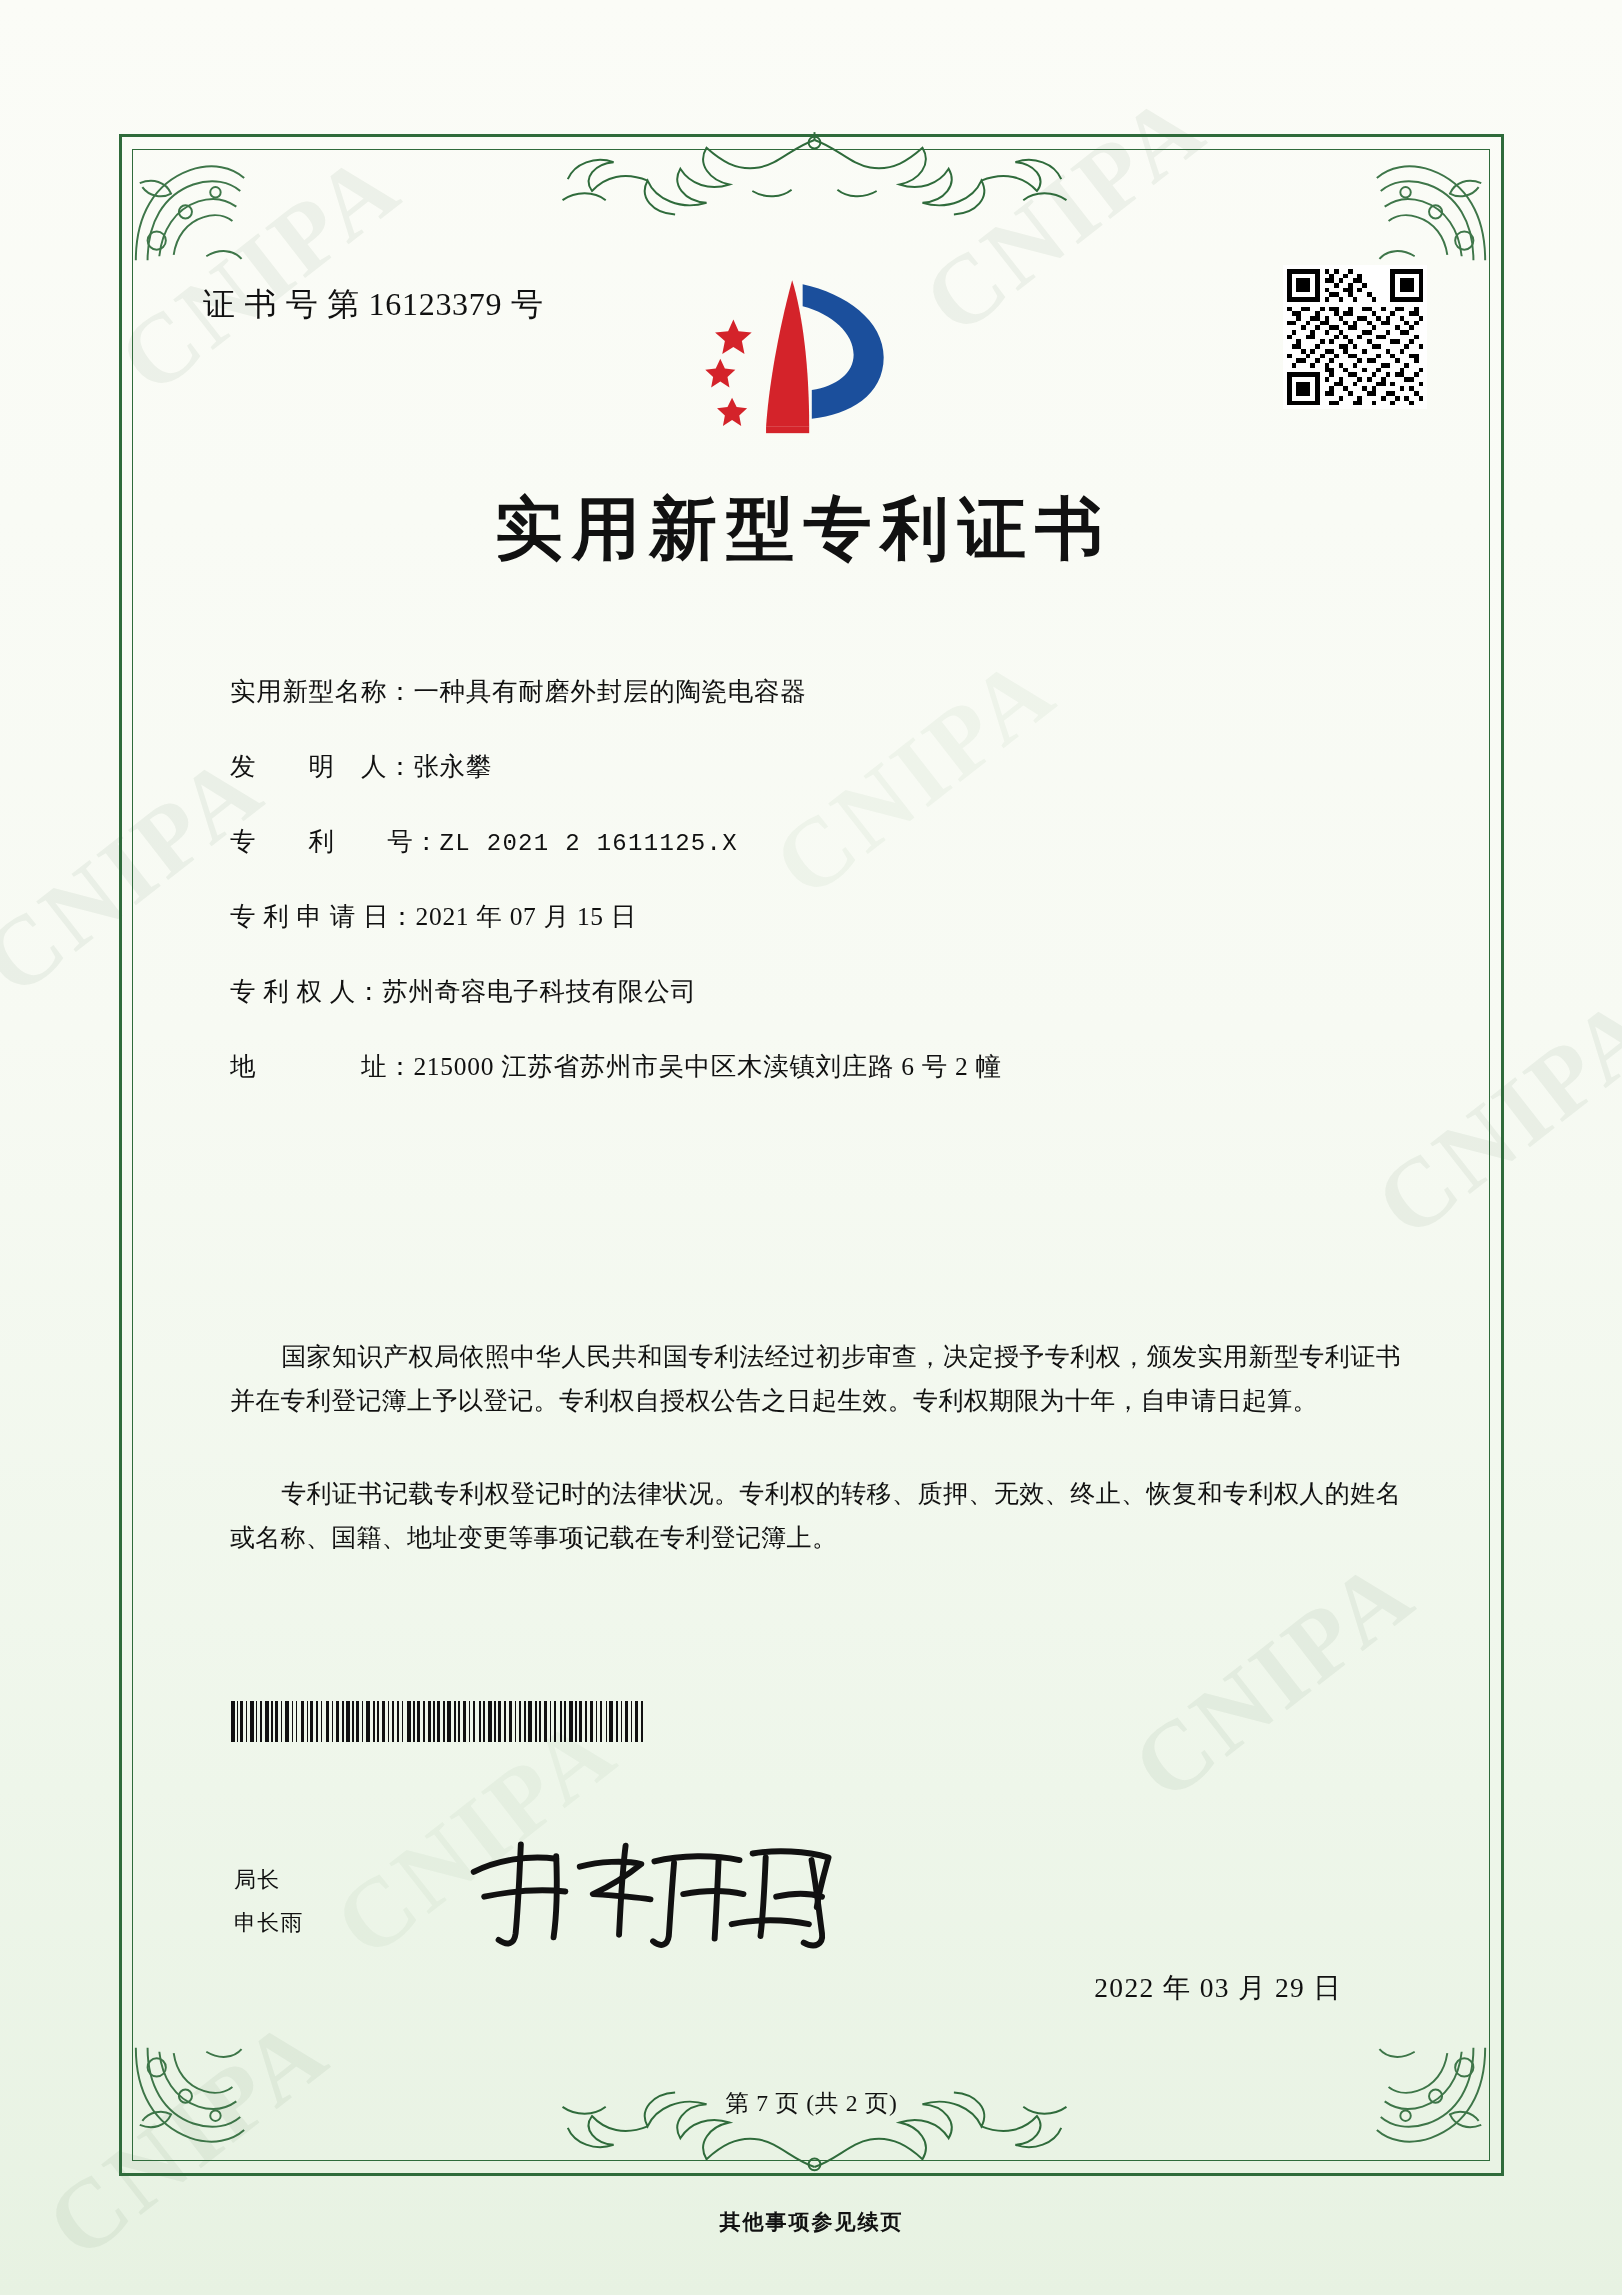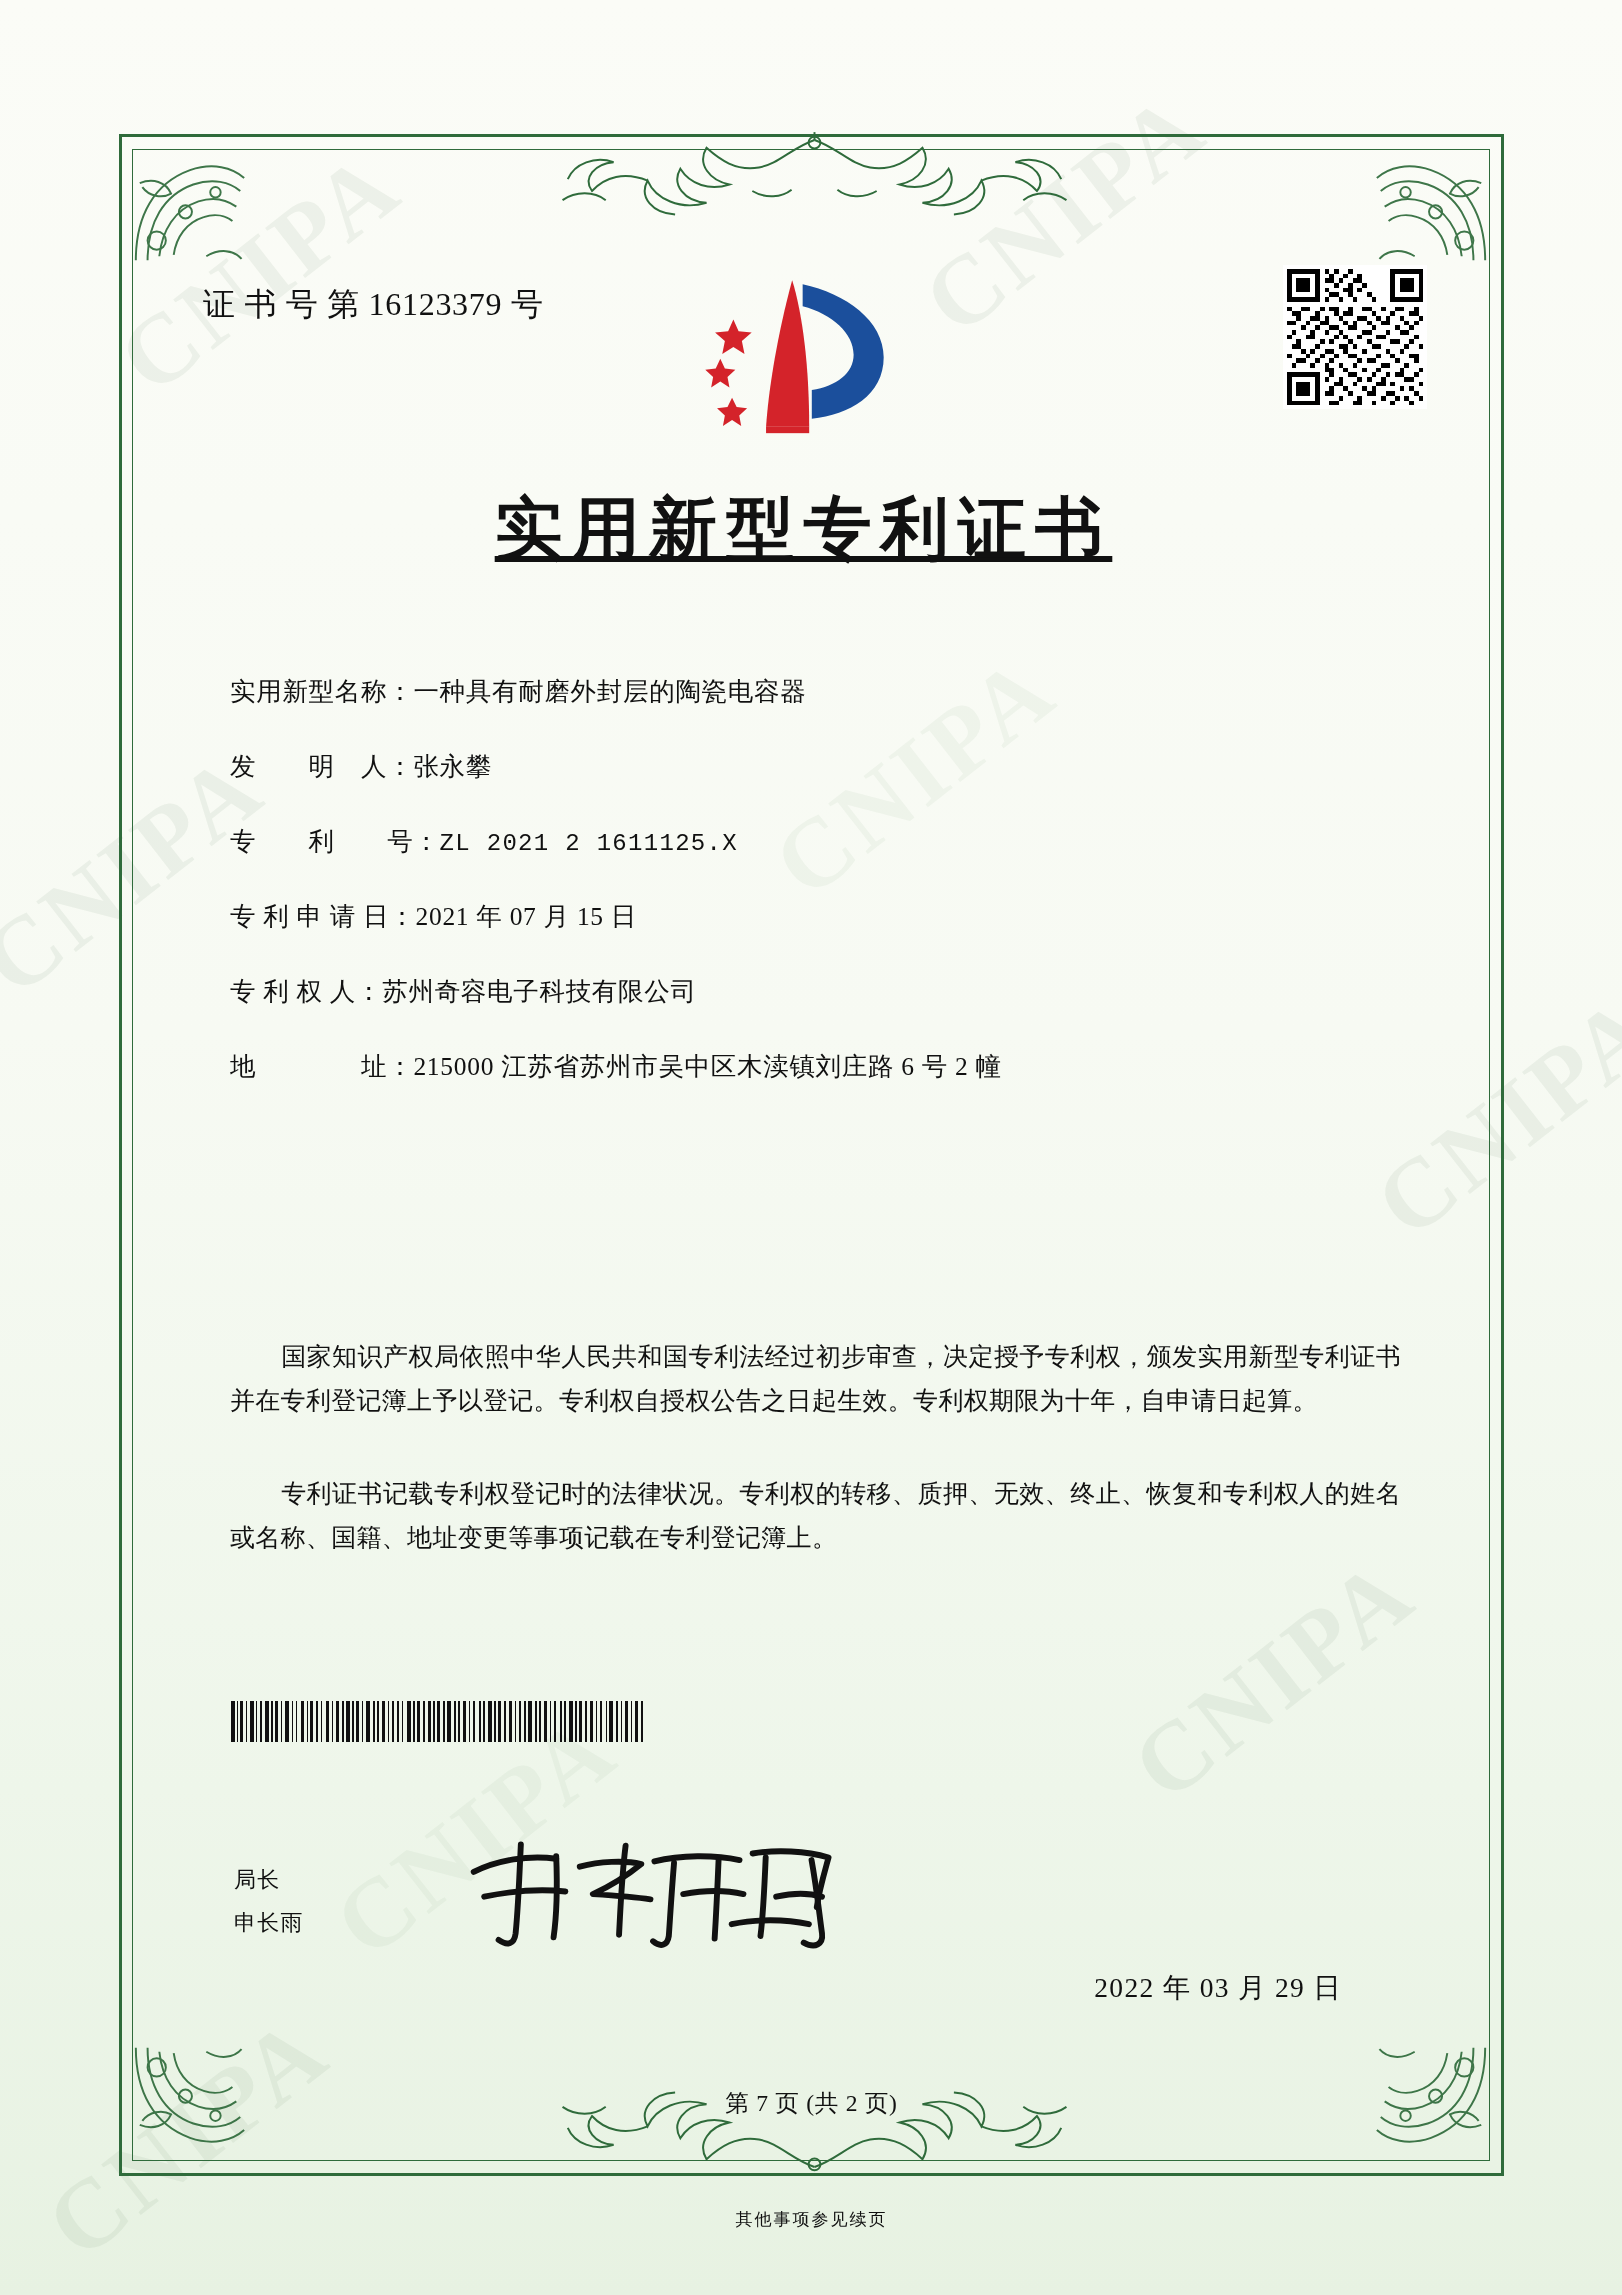--- a/index.html
+++ b/index.html
@@ -119,21 +119,20 @@
   .title {
     position: absolute;
     left: 0; right: 16px;
     top: 484px;
     text-align: center;
     font-size: 68px;
     font-weight: 700;
     letter-spacing: 9.2px;
     color: #111;
     font-family: "Liberation Serif", "DejaVu Serif", serif;
-    text-decoration: underline;
   }
 
   .fields {
     position: absolute;
     left: 230px;
     top: 674px;
     width: 1178px;
     font-size: 25.5px;
     color: #111;
   }
@@ -205,22 +204,22 @@
     font-size: 23.6px;
     color: #111;
     letter-spacing: 0.7px;
   }
 
   .footer-note {
     position: absolute;
     left: 0; right: 0;
     top: 2208px;
     text-align: center;
-    font-size: 17px;
-    font-weight: 400;
+    font-size: 21px;
+    font-weight: 700;
     color: #111;
     letter-spacing: 2px;
   }
 </style>
 </head>
 <body>
 
 <div class="page">
 
   <div class="wm wm1">CNIPA</div>

